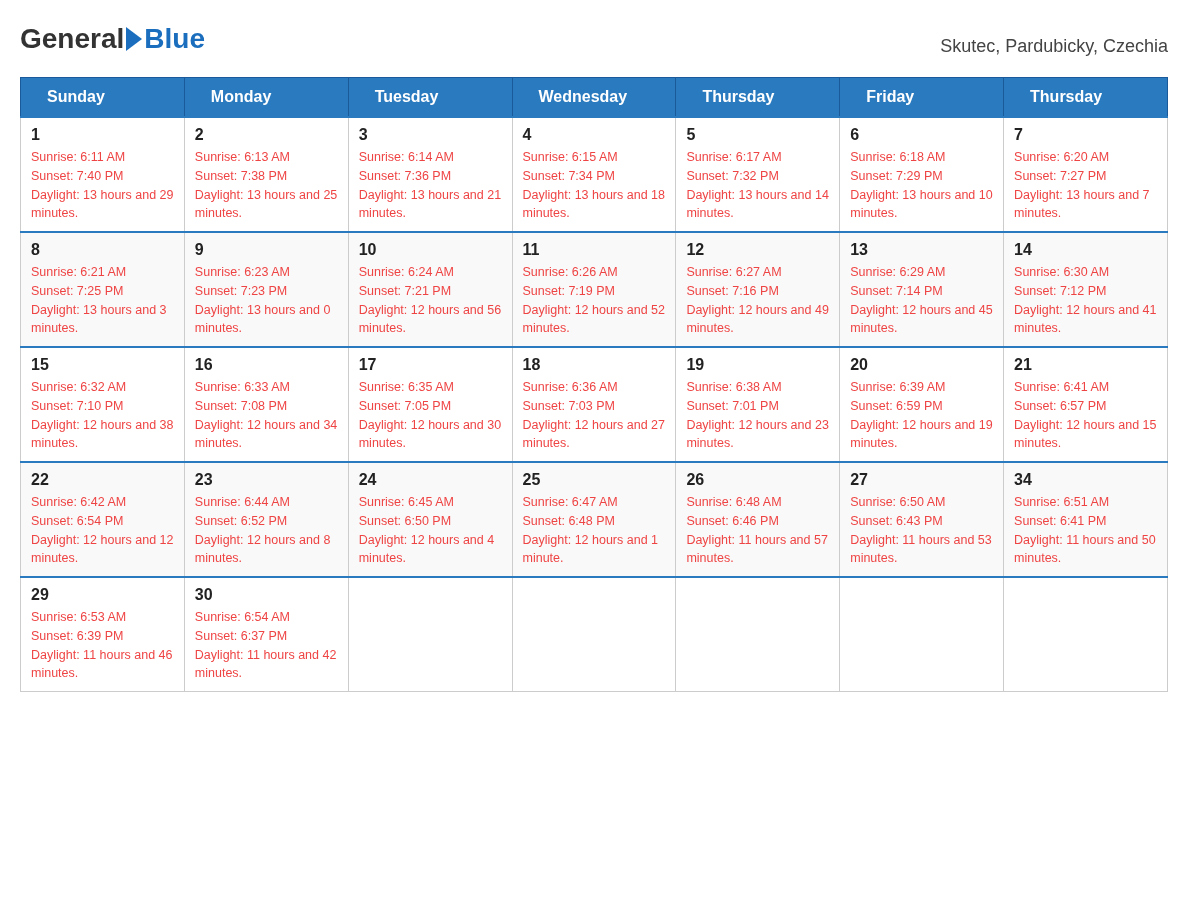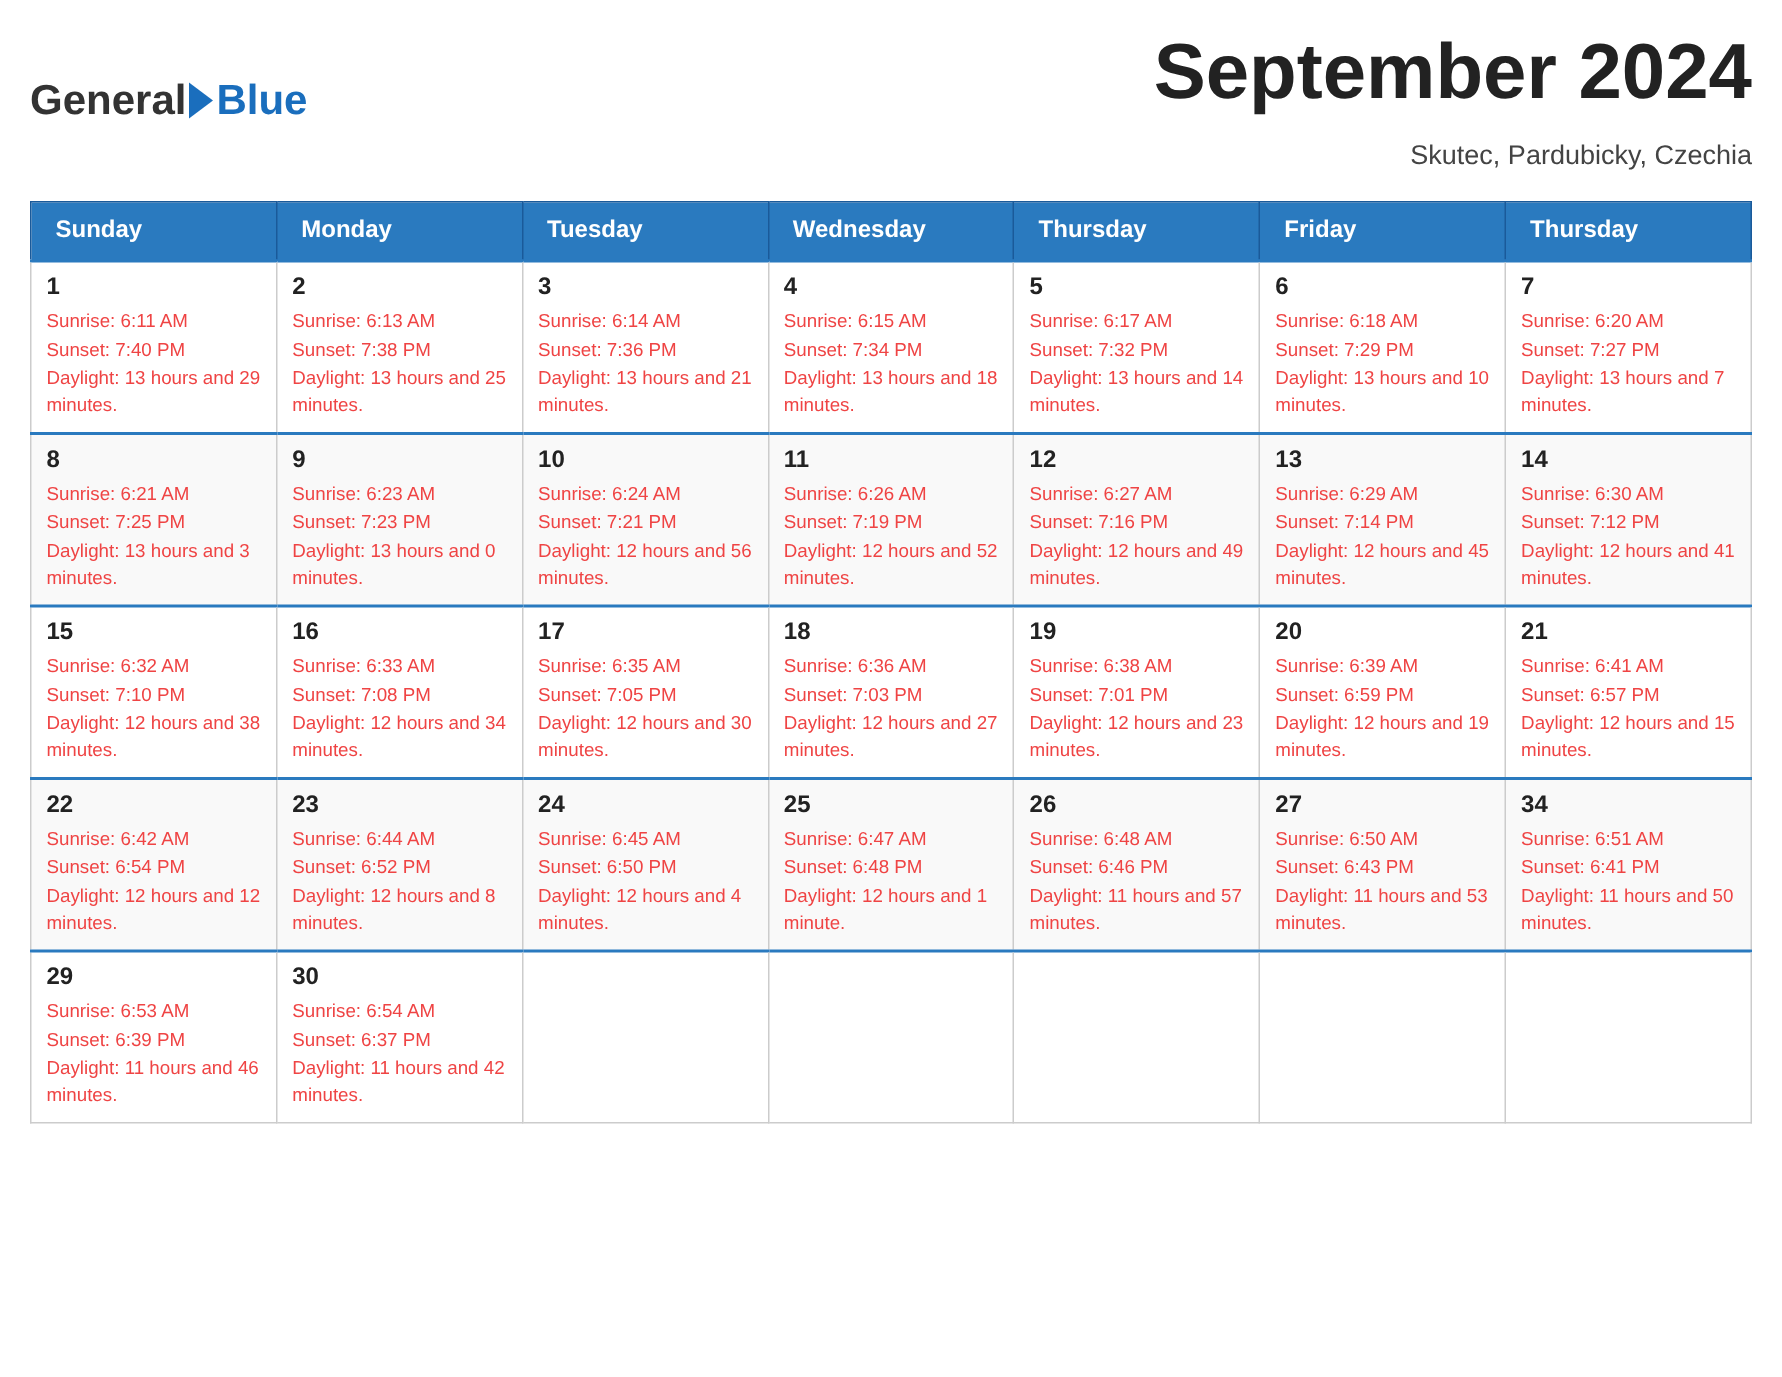--- a/index.html
+++ b/index.html
@@ -60,21 +60,21 @@
     .calendar-table {
       width: 100%;
       border-collapse: collapse;
       border: 1px solid #999;
     }
     .calendar-table th {
       background-color: #2a7abf;
       color: #fff;
       font-size: 16px;
       font-weight: bold;
-      padding: 10px 16px;
+      padding: 10px 26px;
       text-align: left;
       border: 1px solid #1a5a9a;
     }
     .calendar-table td {
       vertical-align: top;
       padding: 8px 10px;
       border: 1px solid #ccc;
       width: calc(100% / 7);
       min-height: 100px;
     }
@@ -111,21 +111,20 @@
 
 <div class="header">
   <div class="logo">
     <div class="logo-text">
       <span class="logo-general">General</span>
       <span class="logo-arrow"></span>
       <span class="logo-blue">Blue</span>
     </div>
   </div>
   <div class="title-block">
-    <div class="month-title">September 2024</div>
     <div class="location-subtitle">Skutec, Pardubicky, Czechia</div>
   </div>
 </div>
 
 <table class="calendar-table">
   <thead>
     <tr>
       <th>Sunday</th>
       <th>Monday</th>
       <th>Tuesday</th>

